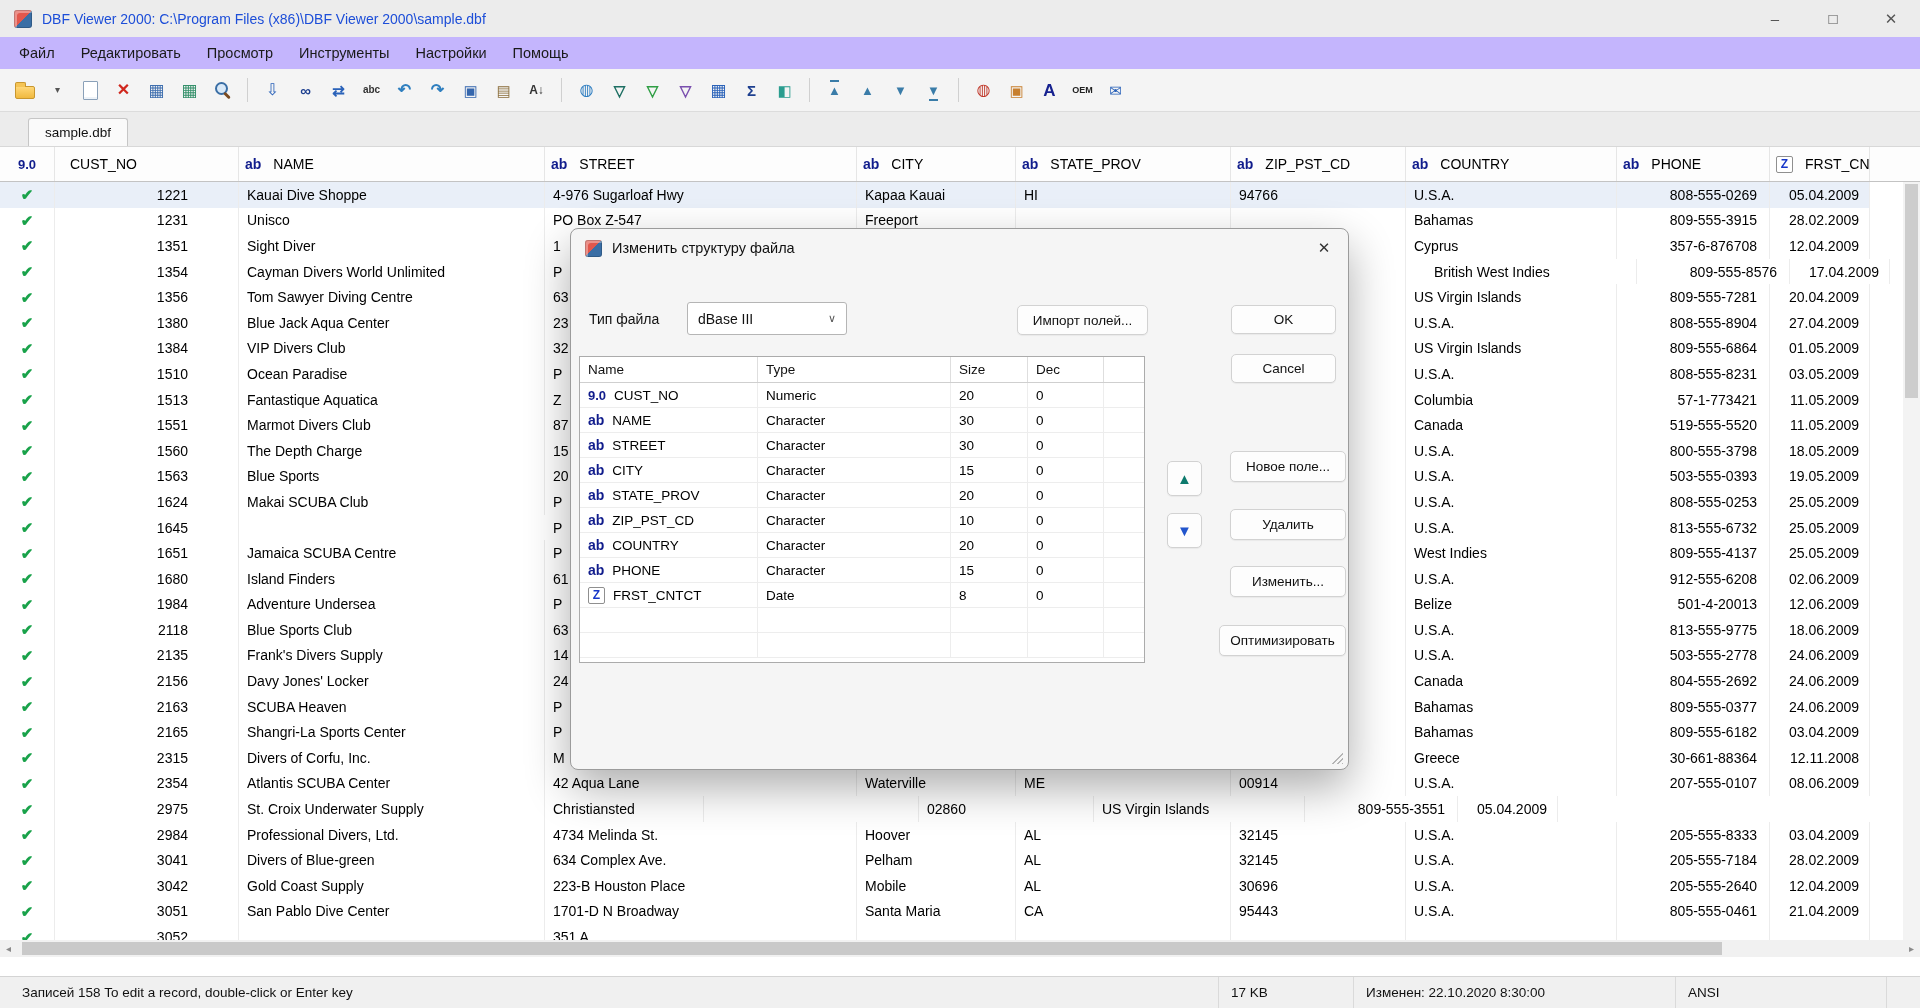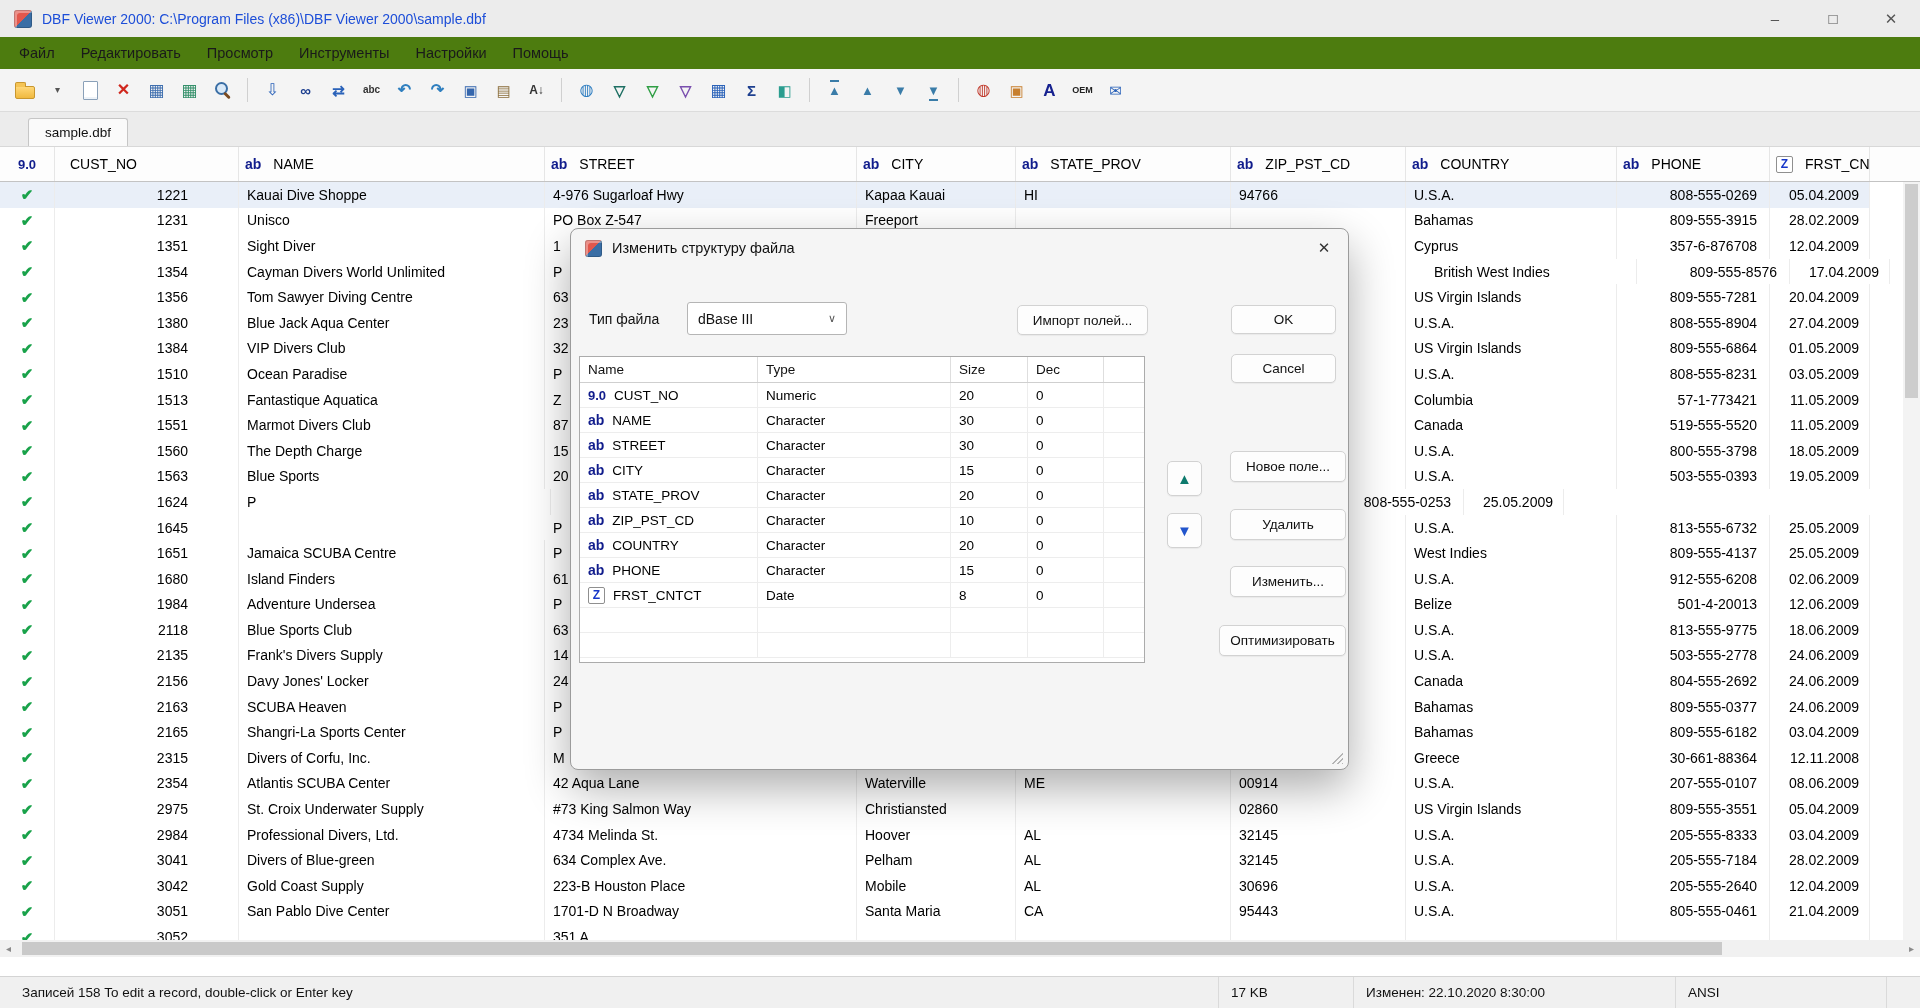--- a/index.html
+++ b/index.html
@@ -10,21 +10,21 @@
   
   .titlebar{position:absolute;top:0;left:0;right:0;height:37px;background:#ececec;display:flex;align-items:center;padding-left:14px;}
   .app-icon{width:18px;height:18px;border-radius:3px;flex:none;
     background:linear-gradient(135deg,#e2574c 0 50%,#3a6ea5 50% 100%);
     box-shadow:inset 0 0 0 1px rgba(0,0,0,.18), inset 3px 3px 0 rgba(255,255,255,.35);}
   .title-text{margin-left:10px;font-size:14px;color:#1d4ed8;white-space:nowrap;}
   .win-controls{margin-left:auto;display:flex;height:100%;}
   .win-btn{width:58px;height:100%;display:flex;align-items:center;justify-content:center;font-size:15px;color:#555;}
 
   
-  .menubar{position:absolute;top:37px;left:0;right:0;height:32px;background:#4d7c0f;display:flex;align-items:center;padding-left:6px;}
+  .menubar{position:absolute;top:37px;left:0;right:0;height:32px;background:#c4b5fd;display:flex;align-items:center;padding-left:6px;}
   .menu-item{padding:0 13px;font-size:14.5px;color:#1a1a1a;height:100%;display:flex;align-items:center;}
 
   
   .toolbar{position:absolute;top:69px;left:0;right:0;height:43px;background:#f4f4f4;border-bottom:1px solid #dcdcdc;display:flex;align-items:center;padding-left:8px;}
   .tb-btn{width:33px;height:32px;display:flex;align-items:center;justify-content:center;border-radius:3px;flex:none;}
   .tb-glyph{line-height:1;display:flex;align-items:center;justify-content:center;}
   .tb-sep{width:1px;height:24px;background:#d0d0d0;margin:0 8px;flex:none;}
   .ic-folder{position:relative;width:20px;height:13px;background:linear-gradient(#ffd777,#f0b93f);border:1px solid #c9972e;border-radius:1px 2px 2px 2px;margin-top:5px;}
   .ic-folder::before{content:"";position:absolute;top:-5px;left:-1px;width:9px;height:4px;background:#f5c455;border:1px solid #c9972e;border-bottom:none;border-radius:2px 2px 0 0;}
   .ic-page{width:15px;height:19px;background:#fff;border:1px solid #8aa0b8;border-radius:1px;box-shadow:inset 0 3px 0 #fff, inset 0 -2px 0 #eef3f8;}
@@ -447,20 +447,21 @@
         <div class="gcell col6" style="width: 175px;"></div>
         <div class="gcell col7" style="width: 211px;">U.S.A.</div>
         <div class="gcell col8" style="width: 153px;">503-555-0393</div>
         <div class="gcell col9" style="width: 100px;">19.05.2009</div>
       </div>
       <div class="grow">
         <div class="gcell c-check" style="width: 55px;">
           <span class="check">✔</span>
         </div>
         <div class="gcell col1" style="width: 184px;">1624</div>
+        <div class="gcell col2" style="width: 306px;">Makai SCUBA Club</div>
         <div class="gcell col3" style="width: 312px;">P</div>
         <div class="gcell col4" style="width: 159px;"></div>
         <div class="gcell col5" style="width: 215px;"></div>
         <div class="gcell col6" style="width: 175px;"></div>
         <div class="gcell col7" style="width: 211px;">U.S.A.</div>
         <div class="gcell col8" style="width: 153px;">808-555-0253</div>
         <div class="gcell col9" style="width: 100px;">25.05.2009</div>
       </div>
       <div class="grow">
         <div class="gcell c-check" style="width: 55px;">
@@ -615,21 +616,20 @@
         <div class="gcell col7" style="width: 211px;">U.S.A.</div>
         <div class="gcell col8" style="width: 153px;">207-555-0107</div>
         <div class="gcell col9" style="width: 100px;">08.06.2009</div>
       </div>
       <div class="grow">
         <div class="gcell c-check" style="width: 55px;">
           <span class="check">✔</span>
         </div>
         <div class="gcell col1" style="width: 184px;">2975</div>
         <div class="gcell col2" style="width: 306px;">St. Croix Underwater Supply</div>
-        <div class="gcell col3" style="width: 312px;">#73 King Salmon Way</div>
         <div class="gcell col4" style="width: 159px;">Christiansted</div>
         <div class="gcell col5" style="width: 215px;"></div>
         <div class="gcell col6" style="width: 175px;">02860</div>
         <div class="gcell col7" style="width: 211px;">US Virgin Islands</div>
         <div class="gcell col8" style="width: 153px;">809-555-3551</div>
         <div class="gcell col9" style="width: 100px;">05.04.2009</div>
       </div>
       <div class="grow">
         <div class="gcell c-check" style="width: 55px;">
           <span class="check">✔</span>

